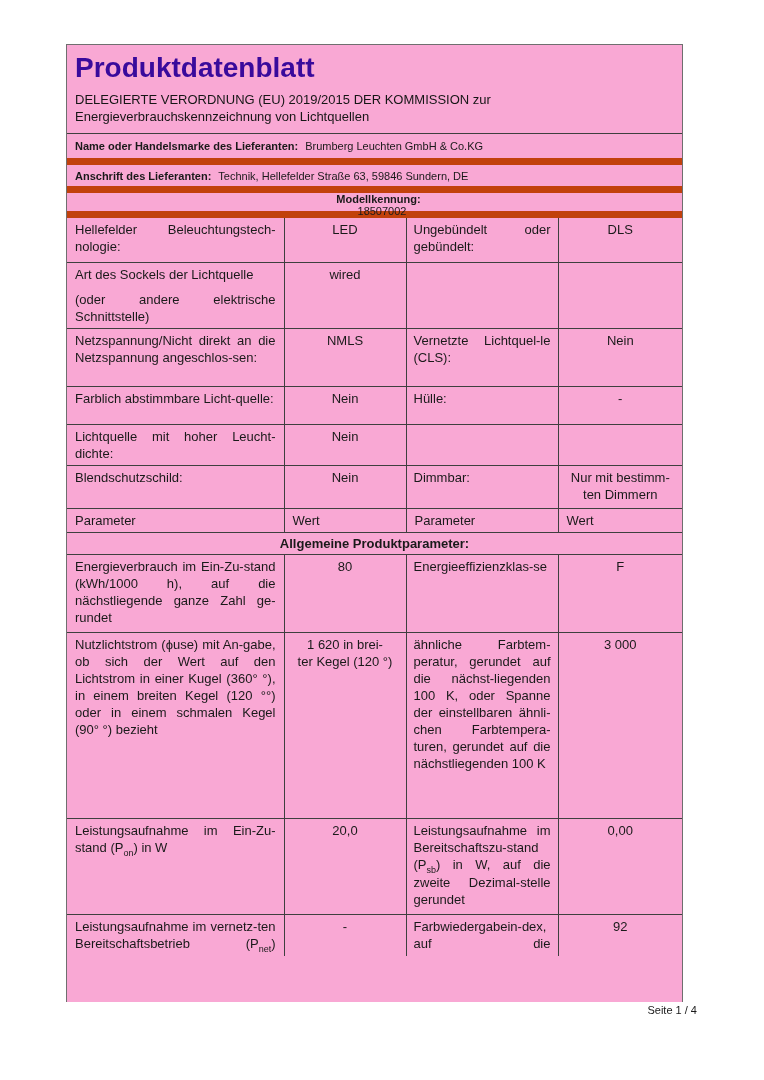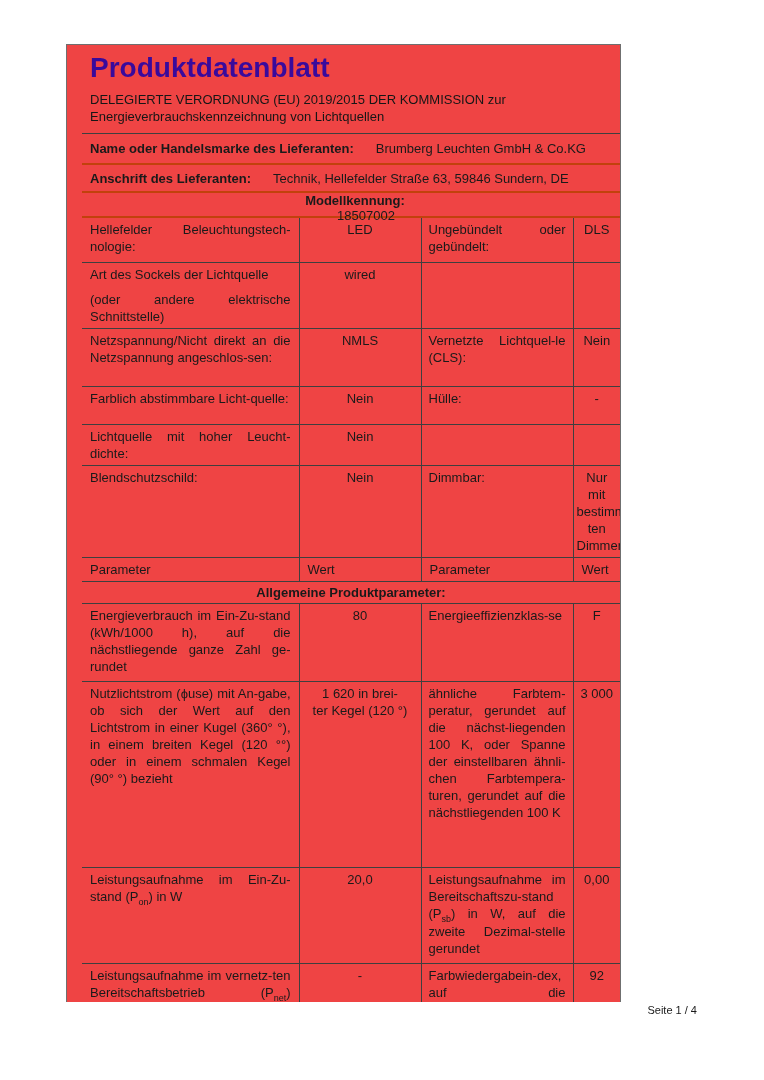--- a/index.html
+++ b/index.html
@@ -10,54 +10,53 @@
     height: 1080px;
     background: #ffffff;
     font-family: "Liberation Sans", "DejaVu Sans", sans-serif;
     color: #1a1a1a;
     overflow: hidden;
   }
   .doc {
     position: absolute;
     left: 66px;
     top: 44px;
-    width: 555px;
+    width: 617px;
     height: 958px;
     border: 1px solid #6f6f6f;
     border-bottom: none;
     overflow: hidden;
-    background: #ef4444;
-    padding-left: 15px;
+    background: #f9a8d4;
   }
   .hd {
     height: 89px;
     border-bottom: 1px solid #3f3f3f;
     padding: 7px 10px 0 8px;
   }
   .title {
     font-size: 28px;
     line-height: 32px;
     font-weight: bold;
     color: #390a9c;
     margin-bottom: 7px;
   }
   .sub { font-size: 13px; line-height: 17px; color: #161616; }
   .irow {
-    border-bottom: 2px solid #c2410c;
-    font-size: 13px;
+    border-bottom: 7px solid #c2410c;
+    font-size: 11px;
     padding-left: 8px;
     display: flex;
     align-items: center;
   }
   .ih31 { height: 31px; }
   .ih28 { height: 28px; }
   .ih25 { height: 25px; flex-direction: column; }
   .ih26 { height: 26px; }
   .lbl { font-weight: bold; white-space: nowrap; }
-  .val { margin-left: 22px; white-space: nowrap; }
+  .val { margin-left: 7px; white-space: nowrap; }
   table { width: 100%; border-collapse: collapse; border-style: hidden; table-layout: fixed; }
   td {
     border: 1px solid #3f3f3f;
     vertical-align: top;
     font-size: 13px;
     line-height: 17px;
     padding: 3px 6px;
   }
   td.p  { text-align: justify; padding: 3px 8px; }
   td.p2 { text-align: justify; padding: 3px 7px; }

